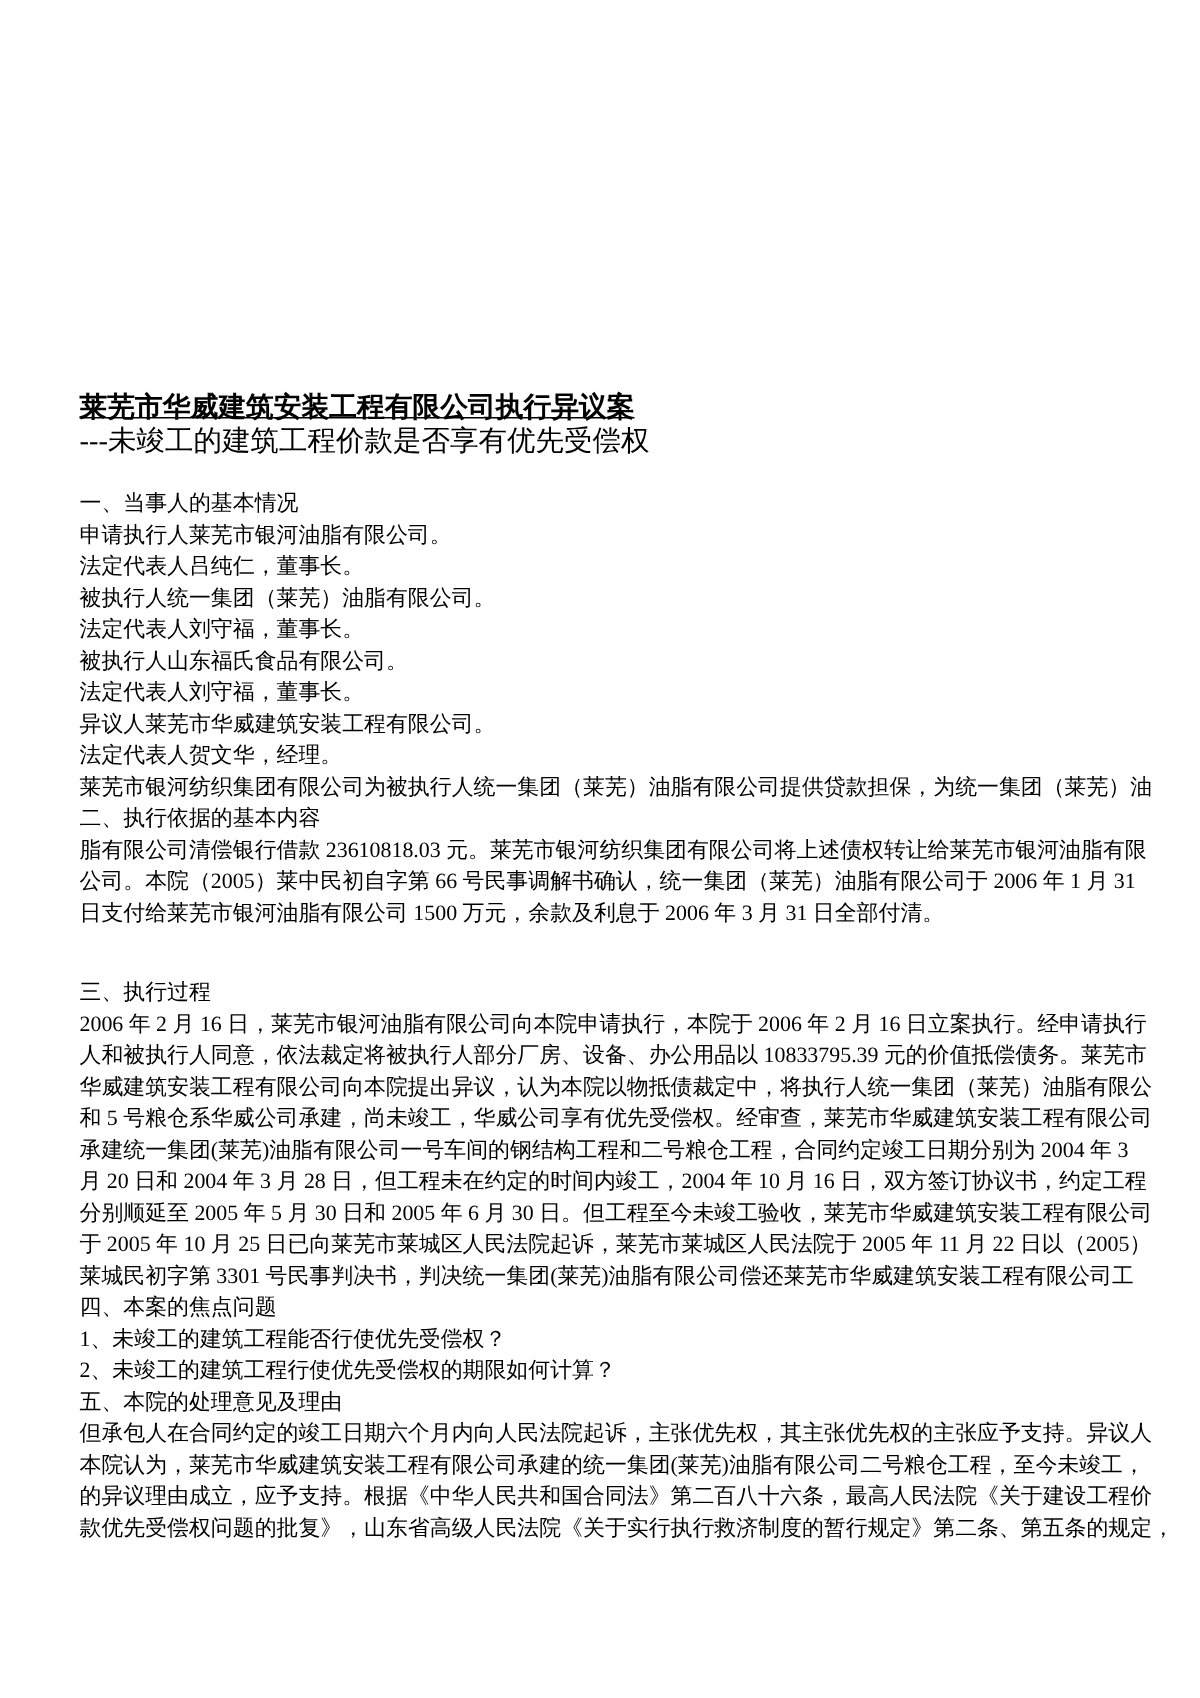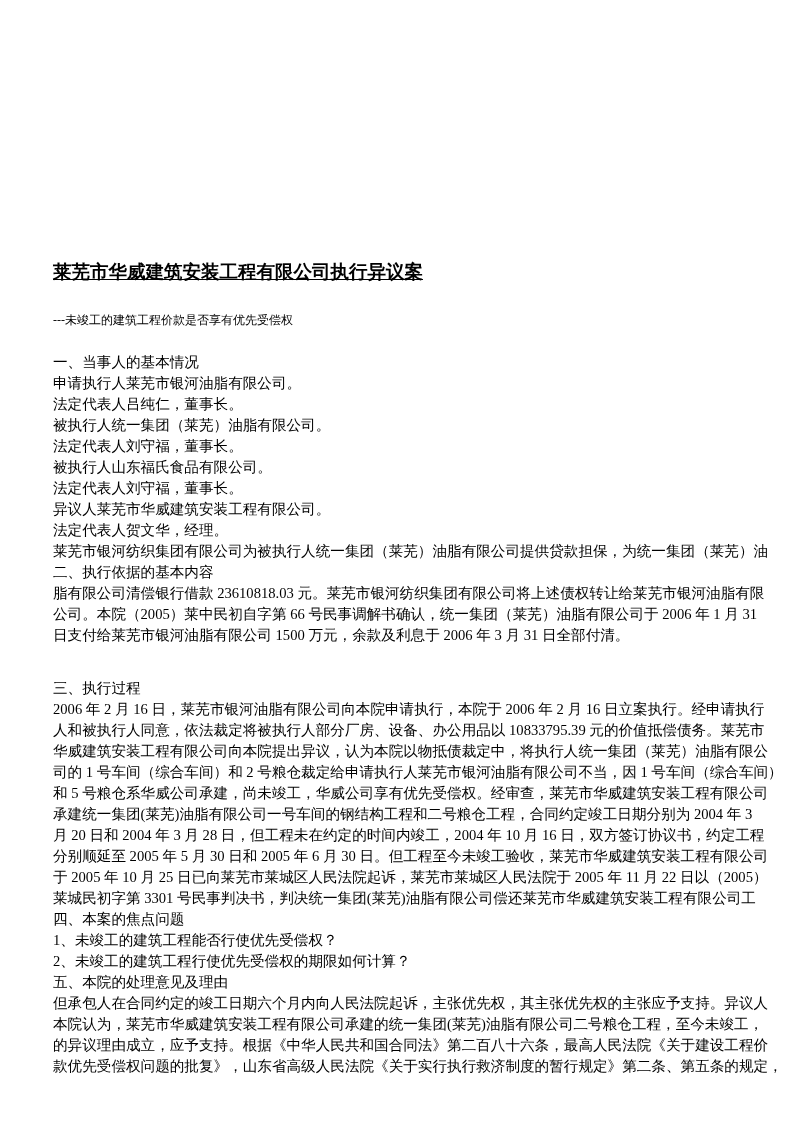--- a/index.html
+++ b/index.html
@@ -27,26 +27,25 @@
   }
   .doc-title {
     font-size: 18.5px;
     font-weight: bold;
     line-height: 24px;
     height: 24px;
     white-space: nowrap;
     text-decoration: underline;
   }
   .doc-subtitle {
-    font-size: 12px;
+    font-size: 19px;
     line-height: 21px;
     height: 21px;
     margin-bottom: 21px; 
     white-space: nowrap;
-    margin-top: 26px;
   }
   .line {
     line-height: 21px;
     height: 21px;
     white-space: nowrap;
   }
   .gap-above {
     margin-top: 32px; 
   }
 </style>
@@ -72,21 +71,20 @@
     <div class="line">莱芜市银河纺织集团有限公司为被执行人统一集团（莱芜）油脂有限公司提供贷款担保，为统一集团（莱芜）油</div>
     <div class="line">二、执行依据的基本内容</div>
     <div class="line">脂有限公司清偿银行借款 23610818.03 元。莱芜市银河纺织集团有限公司将上述债权转让给莱芜市银河油脂有限</div>
     <div class="line">公司。本院（2005）莱中民初自字第 66 号民事调解书确认，统一集团（莱芜）油脂有限公司于 2006 年 1 月 31</div>
     <div class="line">日支付给莱芜市银河油脂有限公司 1500 万元，余款及利息于 2006 年 3 月 31 日全部付清。</div>
 
     <div class="line gap-above">三、执行过程</div>
     <div class="line">2006 年 2 月 16 日，莱芜市银河油脂有限公司向本院申请执行，本院于 2006 年 2 月 16 日立案执行。经申请执行</div>
     <div class="line">人和被执行人同意，依法裁定将被执行人部分厂房、设备、办公用品以 10833795.39 元的价值抵偿债务。莱芜市</div>
     <div class="line">华威建筑安装工程有限公司向本院提出异议，认为本院以物抵债裁定中，将执行人统一集团（莱芜）油脂有限公</div>
-    <div class="line">司的 1 号车间（综合车间）和 2 号粮仓裁定给申请执行人莱芜市银河油脂有限公司不当，因 1 号车间（综合车间）</div>
     <div class="line">和 5 号粮仓系华威公司承建，尚未竣工，华威公司享有优先受偿权。经审查，莱芜市华威建筑安装工程有限公司</div>
     <div class="line">承建统一集团(莱芜)油脂有限公司一号车间的钢结构工程和二号粮仓工程，合同约定竣工日期分别为 2004 年 3</div>
     <div class="line">月 20 日和 2004 年 3 月 28 日，但工程未在约定的时间内竣工，2004 年 10 月 16 日，双方签订协议书，约定工程</div>
     <div class="line">分别顺延至 2005 年 5 月 30 日和 2005 年 6 月 30 日。但工程至今未竣工验收，莱芜市华威建筑安装工程有限公司</div>
     <div class="line">于 2005 年 10 月 25 日已向莱芜市莱城区人民法院起诉，莱芜市莱城区人民法院于 2005 年 11 月 22 日以（2005）</div>
     <div class="line">莱城民初字第 3301 号民事判决书，判决统一集团(莱芜)油脂有限公司偿还莱芜市华威建筑安装工程有限公司工</div>
 
     <div class="line">四、本案的焦点问题</div>
     <div class="line">1、未竣工的建筑工程能否行使优先受偿权？</div>
     <div class="line">2、未竣工的建筑工程行使优先受偿权的期限如何计算？</div>

